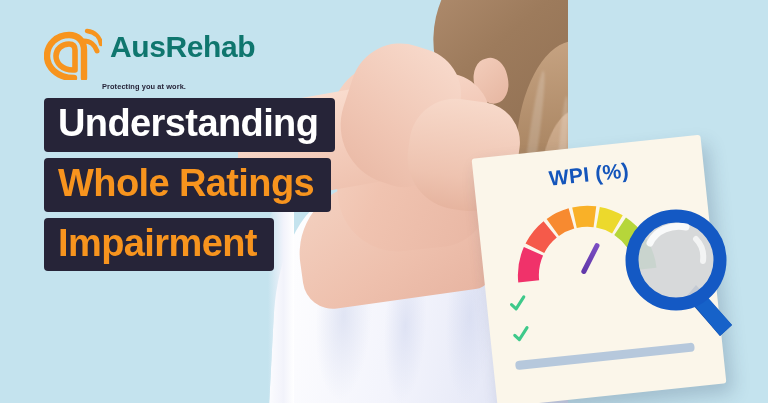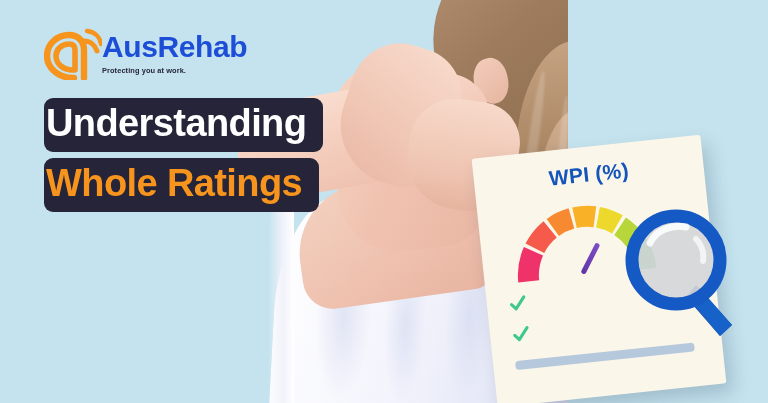--- a/index.html
+++ b/index.html
@@ -63,27 +63,27 @@
     background:linear-gradient(175deg,#d2b092 0%,#b08d6a 60%,#97764f 100%);
     border-radius:44% 50% 58% 42%;transform:rotate(5deg);filter:blur(.4px);}
   .hair-strand{position:absolute;background:rgba(255,255,255,.18);border-radius:50%;filter:blur(1px);}
   .ear{position:absolute;left:236px;top:58px;width:34px;height:46px;
     background:linear-gradient(150deg,#f3cdbb,#e6b6a1);border-radius:50% 46% 50% 54%;transform:rotate(-12deg);}
 
   
   .logo{position:absolute;left:44px;top:26px;width:190px;height:58px;}
   .logo-mark{position:absolute;left:0;top:2px;width:58px;height:52px;}
   .logo-text{position:absolute;left:58px;top:6px;}
-  .logo-name{font-size:30px;font-weight:bold;color:#1d4ed8;letter-spacing:-.4px;line-height:1;}
-  .logo-tag{font-size:7.4px;font-weight:bold;color:#262438;letter-spacing:.1px;margin-top:4px;}
+  .logo-name{font-size:30px;font-weight:bold;color:#0f766e;letter-spacing:-.4px;line-height:1;margin-left:8px;}
+  .logo-tag{font-size:7.4px;font-weight:bold;color:#262438;letter-spacing:.1px;margin-top:20px;}
 
   
   .headline{position:absolute;left:44px;top:98px;z-index:6;}
-  .hl-row{display:inline-block;background:#262438;border-radius:9px;
-    padding:6px 17px 9px 2px;margin-bottom:6px;}
+  .hl-row{display:inline-block;background:#262438;border-radius:4px;
+    padding:6px 17px 9px 14px;margin-bottom:6px;}
   .hl-row span{font-size:38px;font-weight:bold;line-height:1.02;letter-spacing:-.6px;white-space:nowrap;}
   .hl-white span{color:#ffffff;}
   .hl-orange span{color:#f7941e;}
 
   
   .card-wrap{position:absolute;left:484px;top:146px;width:230px;height:250px;
     transform:rotate(-6deg);z-index:7;}
   .card{position:absolute;inset:0;background:#fbf6ea;border-radius:3px;
     box-shadow:6px 10px 18px rgba(40,60,90,.22);}
   .card-title{position:absolute;left:0;right:0;top:16px;text-align:center;
@@ -155,21 +155,23 @@
     </div>
   </div>
 
   <div class="headline">
     <div class="hl-row hl-white">
       <span>Understanding</span>
     </div><br>
     <div class="hl-row hl-orange">
       <span>Whole Ratings</span>
     </div><br>
-    <br>
+    <div class="hl-row hl-orange">
+      <span>Impairment</span>
+    </div><br>
   </div>
 
   <div class="card-wrap">
     <div class="card"></div>
 
     <div class="card-title">WPI (%)</div>
 
     <div class="gauge">
       <svg viewBox="0 0 150 80" width="150" height="80">
         <g transform="translate(75,76)" stroke-width="21" fill="none" stroke-linecap="butt">

